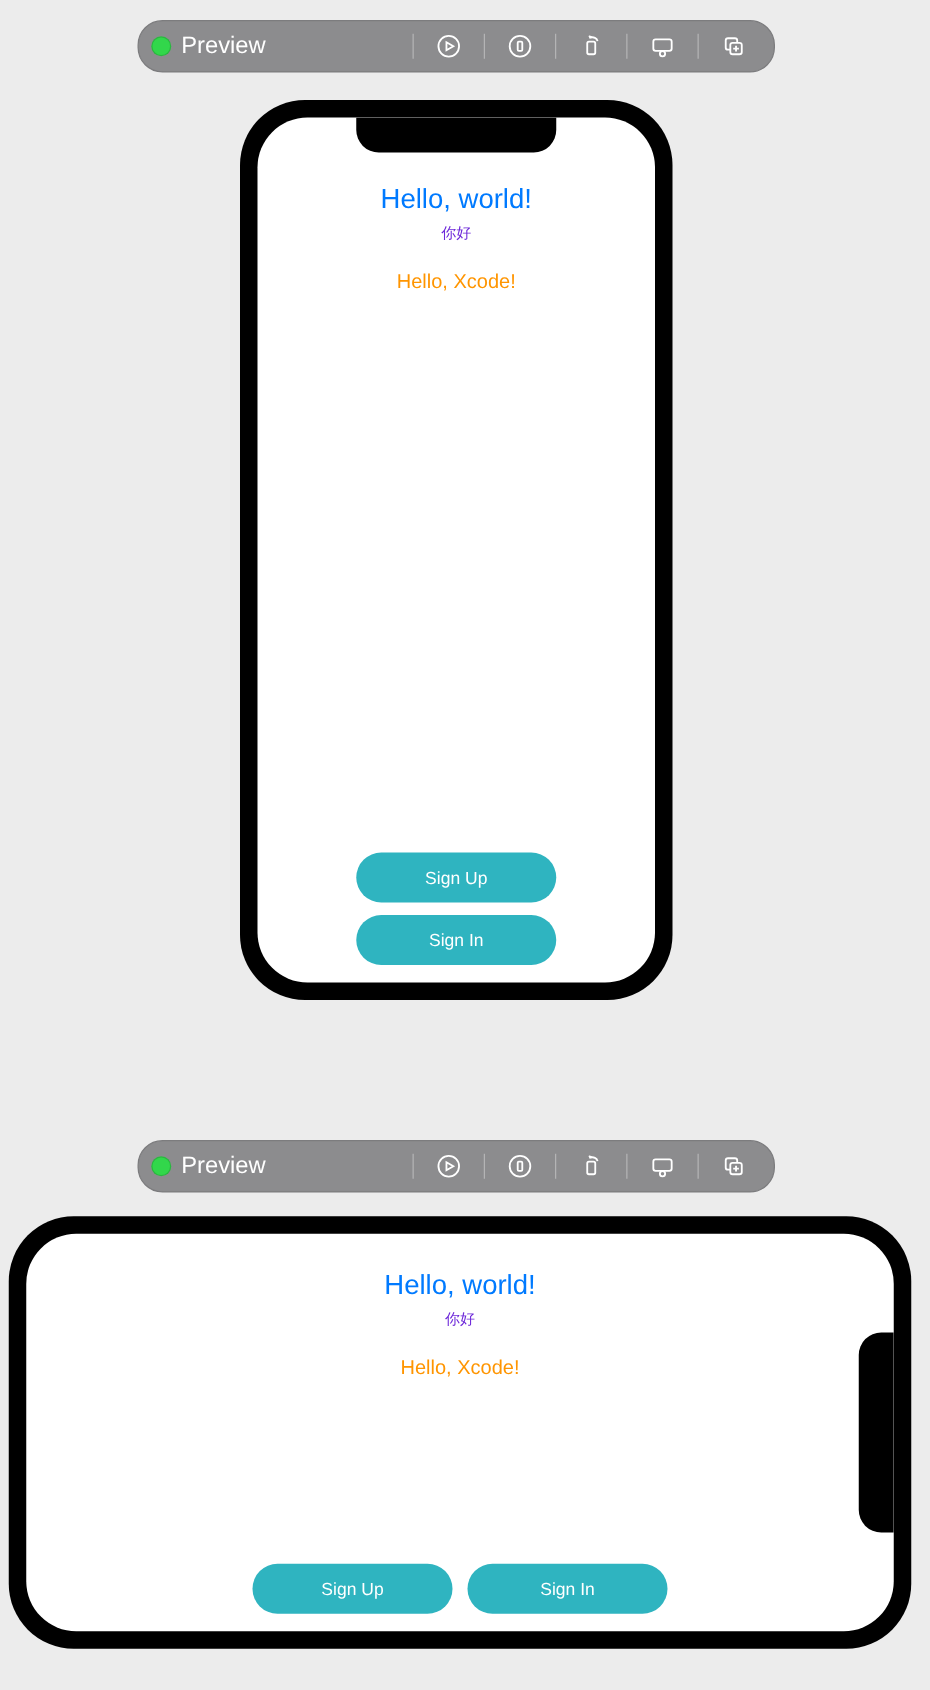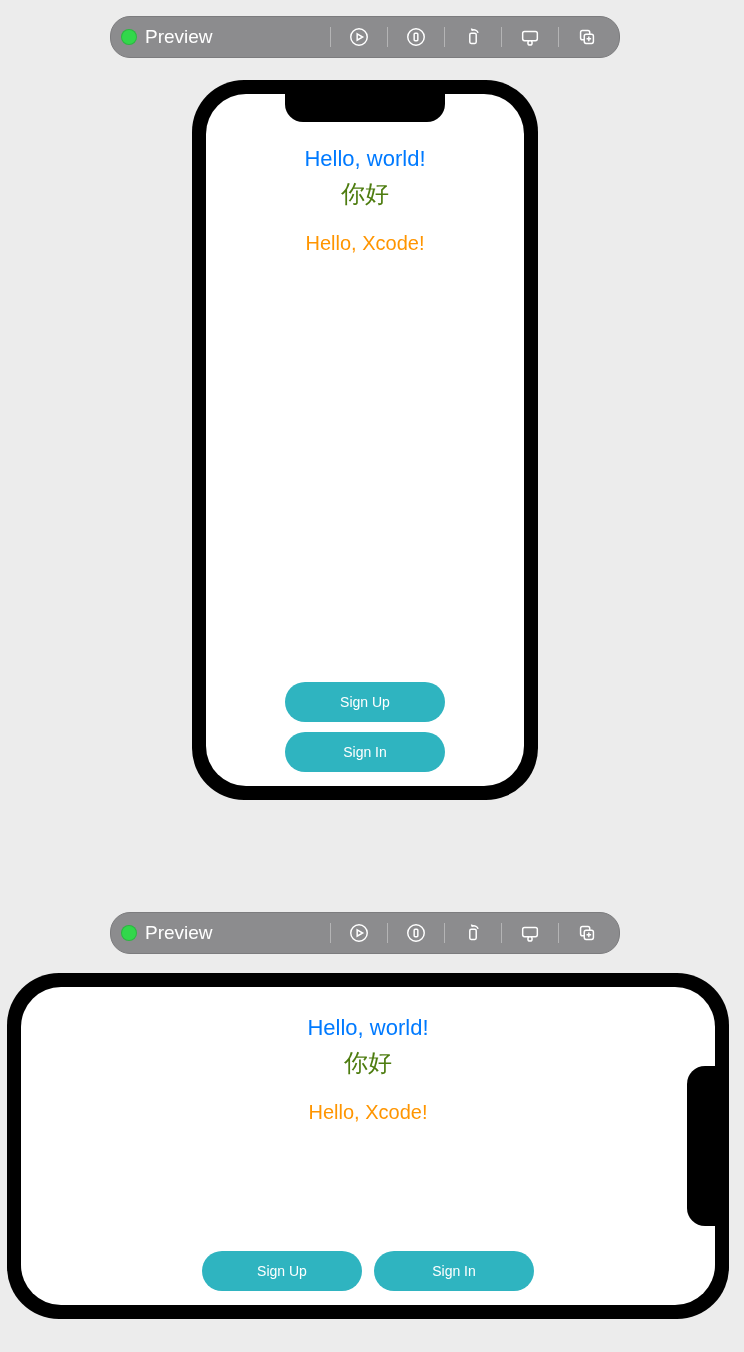--- a/index.html
+++ b/index.html
@@ -137,28 +137,28 @@
       padding-top: 52px;
     }
     .screen-landscape .content-col { padding-top: 28px; }
 
     .txt-hello {
       color: #007aff;
       font-size: 22px;
       font-weight: 400;
     }
     .txt-nihao {
-      color: #4d7c0f;
-      font-size: 24px;
+      color: #6d28d9;
+      font-size: 12px;
       font-weight: 500;
       margin-top: 6px;
     }
     .txt-xcode {
       color: #ff9500;
-      font-size: 20px;
+      font-size: 16px;
       font-weight: 400;
       margin-top: 22px;
     }
 
     .btn {
       background: #2fb4c0;
       color: #fff;
       font-size: 14px;
       font-weight: 400;
       height: 40px;

